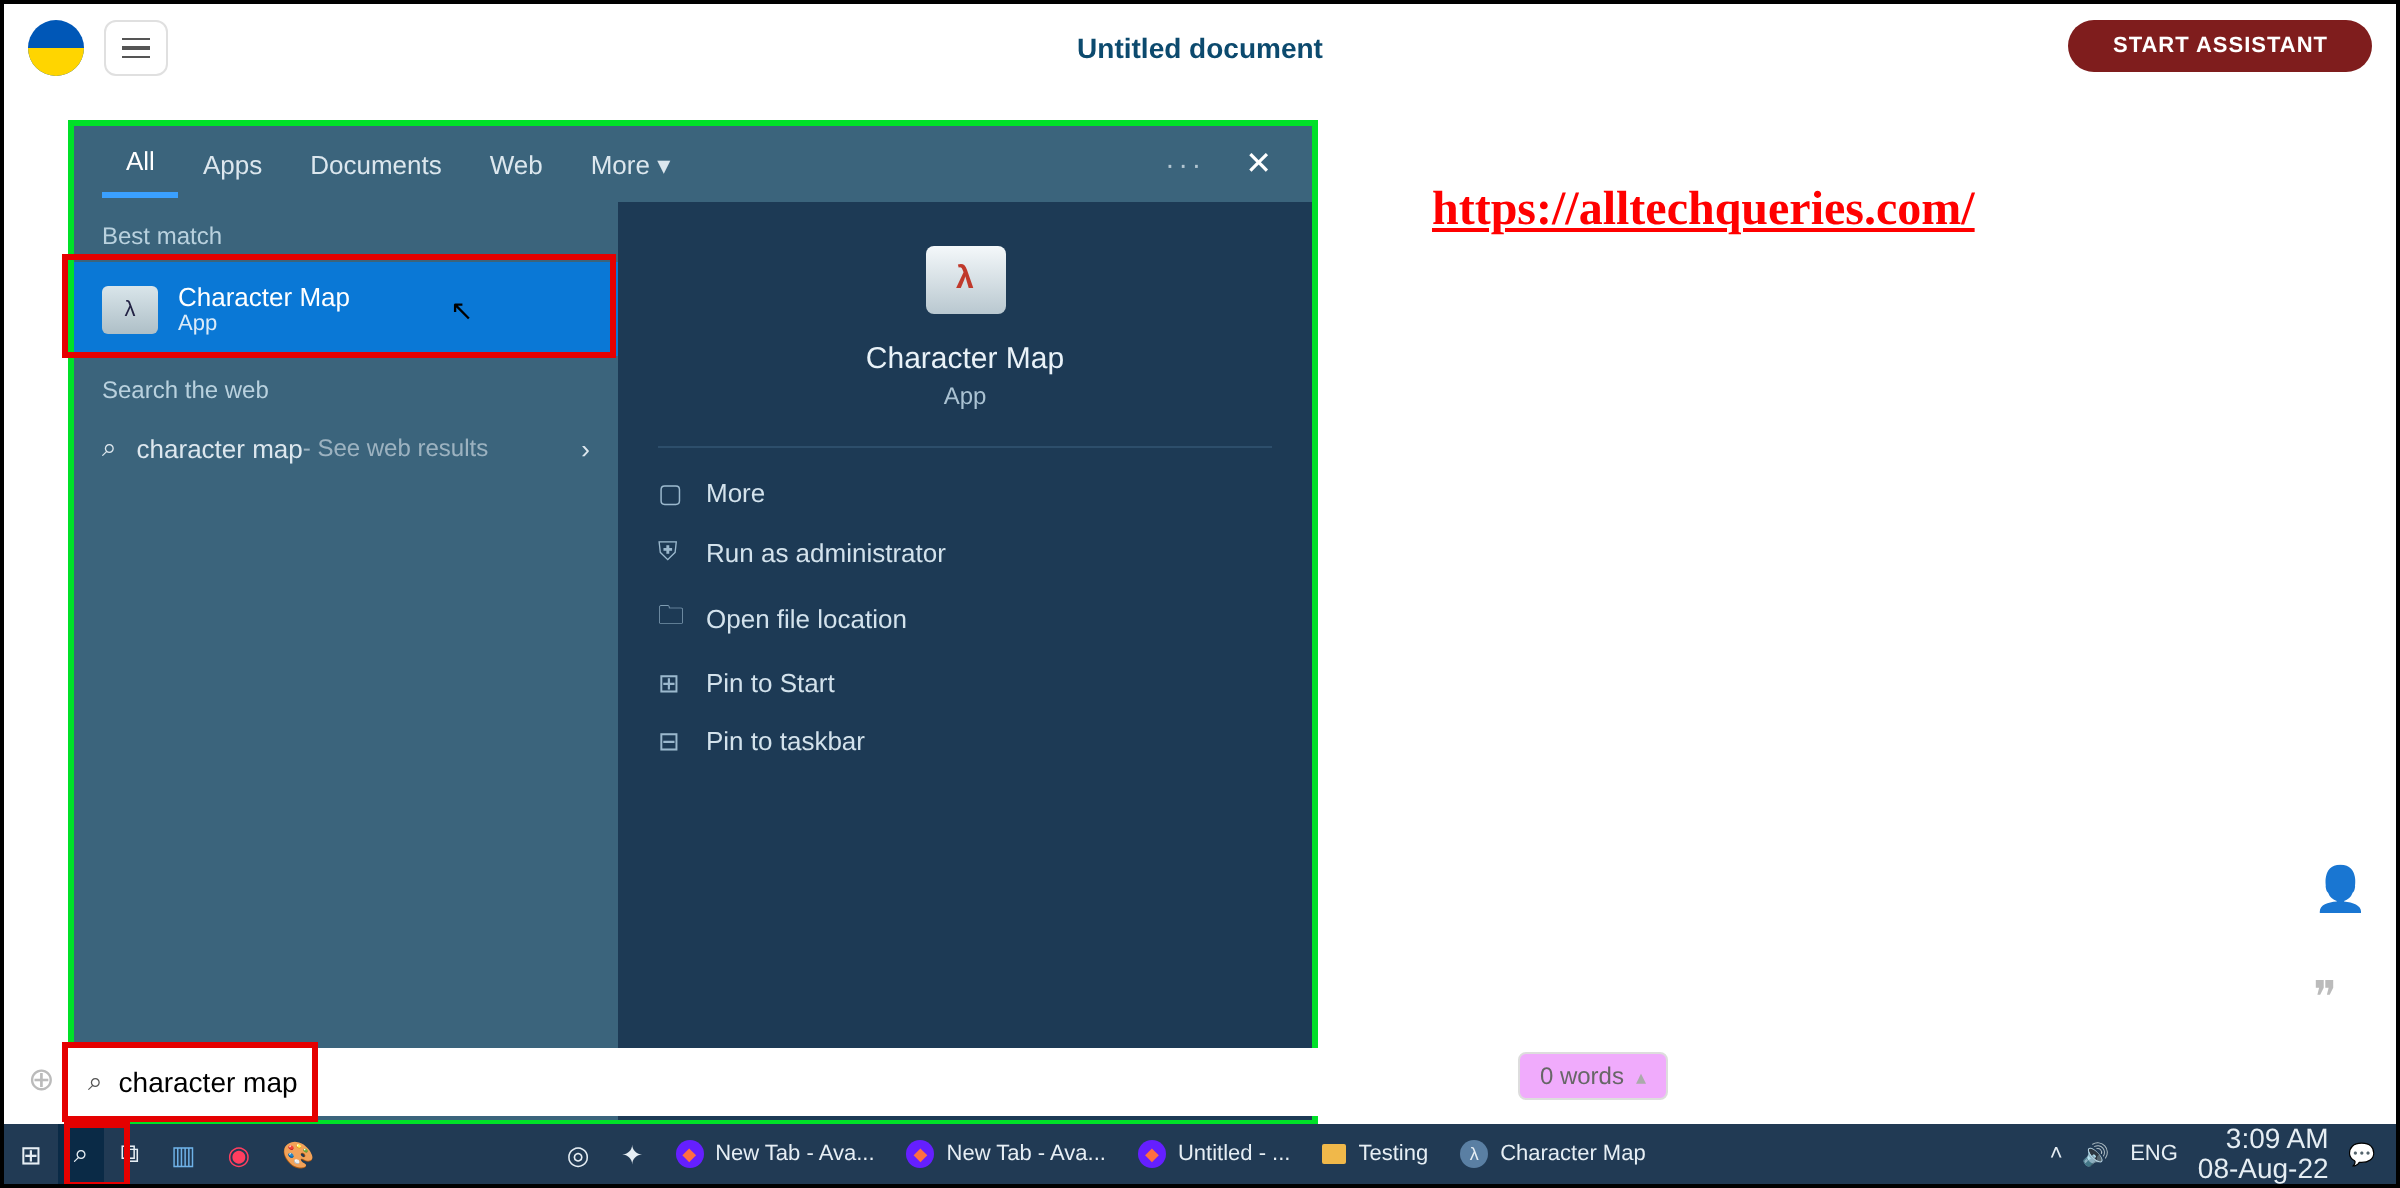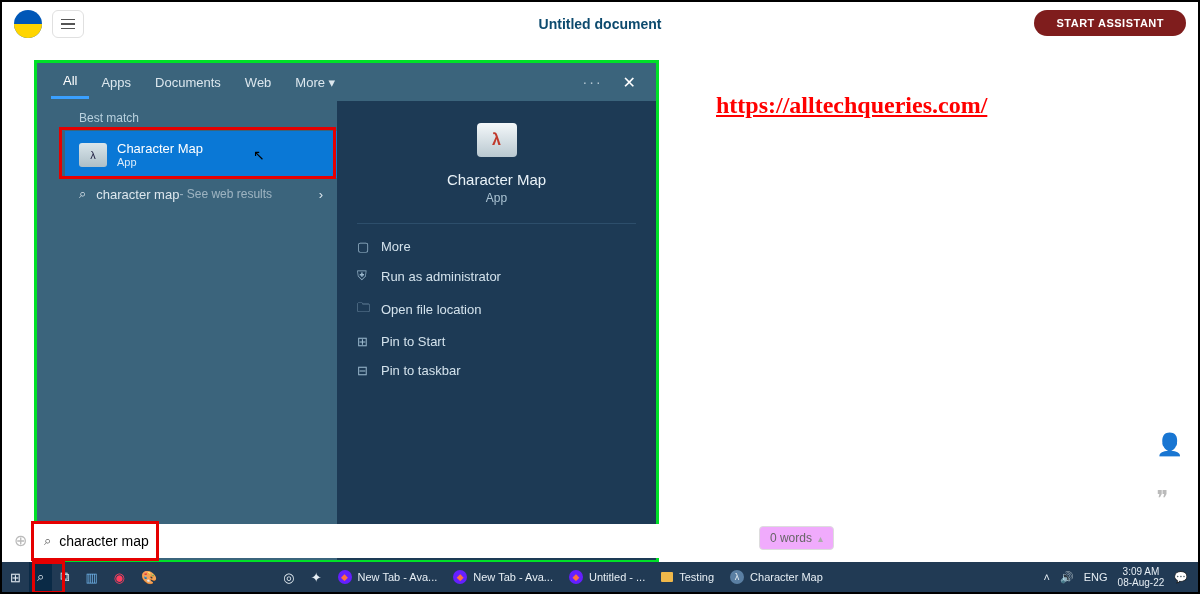--- a/index.html
+++ b/index.html
@@ -16,21 +16,21 @@
 
 
 .search-overlay { position:absolute; left:32px; top:58px; width:625px; height:503px; border:3px solid #00e028; background:#3b647c; }
 .search-tabs { height:38px; display:flex; align-items:center; padding:0 14px; color:#dce7ee; font-size:13px; position:relative; }
 .search-tabs .tab { padding:8px 12px; cursor:pointer; }
 .search-tabs .tab.active { border-bottom:3px solid #3aa0ff; color:#fff; }
 .search-tabs .more-dots { margin-left:auto; opacity:.75; letter-spacing:2px; font-size:14px; padding:0 8px; }
 .search-tabs .close-x { margin-left:6px; color:#fff; font-size:16px; padding:0 6px; cursor:pointer; }
 
 .search-body { display:flex; height:calc(100% - 38px); }
-.left-col { width:272px; background:#3b647c; color:#dde7ee;margin-left:28px; }
+.left-col { width:272px; background:#3b647c; color:#dde7ee; }
 .best-match { font-size:12px; padding:10px 14px 6px; color:#b9d1de; }
 .result-item { background:#0a78d6; color:#fff; padding:10px 14px; display:flex; align-items:center; position:relative; }
 .result-item .res-icon { width:28px; height:24px; background:linear-gradient(#d9e5ea,#aebfc7); border-radius:3px; margin-right:10px; display:flex; align-items:center; justify-content:center; font-size:11px; color:#224; }
 .result-item .res-text .rt1 { font-size:13px; }
 .result-item .res-text .rt2 { font-size:11px; opacity:.85; }
 .red-box-1 { position:absolute; left:-6px; top:-4px; width:277px; height:52px; border:3px solid #e50000; pointer-events:none; }
 .cursor-arrow { position:absolute; left:188px; top:16px; font-size:14px; color:#000; }
 .web-hdr { font-size:12px; padding:10px 14px 6px; color:#b9d1de; }
 .web-row { display:flex; align-items:center; padding:8px 14px; font-size:13px; cursor:pointer; }
 .web-row .mag { margin-right:10px; font-size:13px; }
@@ -69,21 +69,21 @@
 .taskbar { position:absolute; left:0; right:0; bottom:0; height:30px; background:#213a54; display:flex; align-items:center; color:#e6eef4; font-size:11px; }
 .tb-item { display:flex; align-items:center; padding:0 8px; height:100%; cursor:pointer; }
 .tb-item.search { background:#0a2a46; }
 .tb-item .ti-icon { font-size:13px; }
 .tb-spacer { width:10px; }
 .tb-running { display:flex; align-items:center; padding:0 8px; height:100%; gap:6px; cursor:pointer; }
 .tb-running .dot { width:14px; height:14px; border-radius:50%; background:#2d5f8f; display:flex; align-items:center; justify-content:center; font-size:9px; }
 .tb-running .dot.brave { background:#651fff; color:#ff6e40; }
 .tb-running .fld { width:12px; height:10px; background:#f0b84a; border-radius:1px; }
 .tb-sys { margin-left:auto; display:flex; align-items:center; gap:10px; padding-right:10px; }
-.tb-time { text-align:center; line-height:1.1; font-size:10px; }
+.tb-time { text-align:right; line-height:1.1; font-size:14px; }
 .red-box-3 { position:absolute; left:30px; bottom:-2px; width:33px; height:33px; border:3px solid #e50000; pointer-events:none; }
 </style>
 </head>
 <body>
 
 <div class="app-header">
   <div class="app-logo"></div>
   <div class="hamburger">
       <span></span>
       <span></span>
@@ -110,20 +110,21 @@
       <div class="best-match">Best match</div>
       <div class="result-item">
         <div class="red-box-1"></div>
         <div class="res-icon">λ</div>
         <div class="res-text">
           <div class="rt1">Character Map</div>
           <div class="rt2">App</div>
         </div>
         <div class="cursor-arrow">↖</div>
       </div>
+      <div class="web-hdr">Search the web</div>
       <div class="web-row">
         <span class="mag">⌕</span>
         <span>character map</span>
         <span class="sub"> - See web results</span>
         <span class="chev">›</span>
       </div>
     </div>
     <div class="right-col">
       <div class="hero-icon">λ</div>
       <div class="hero-title">Character Map</div>

